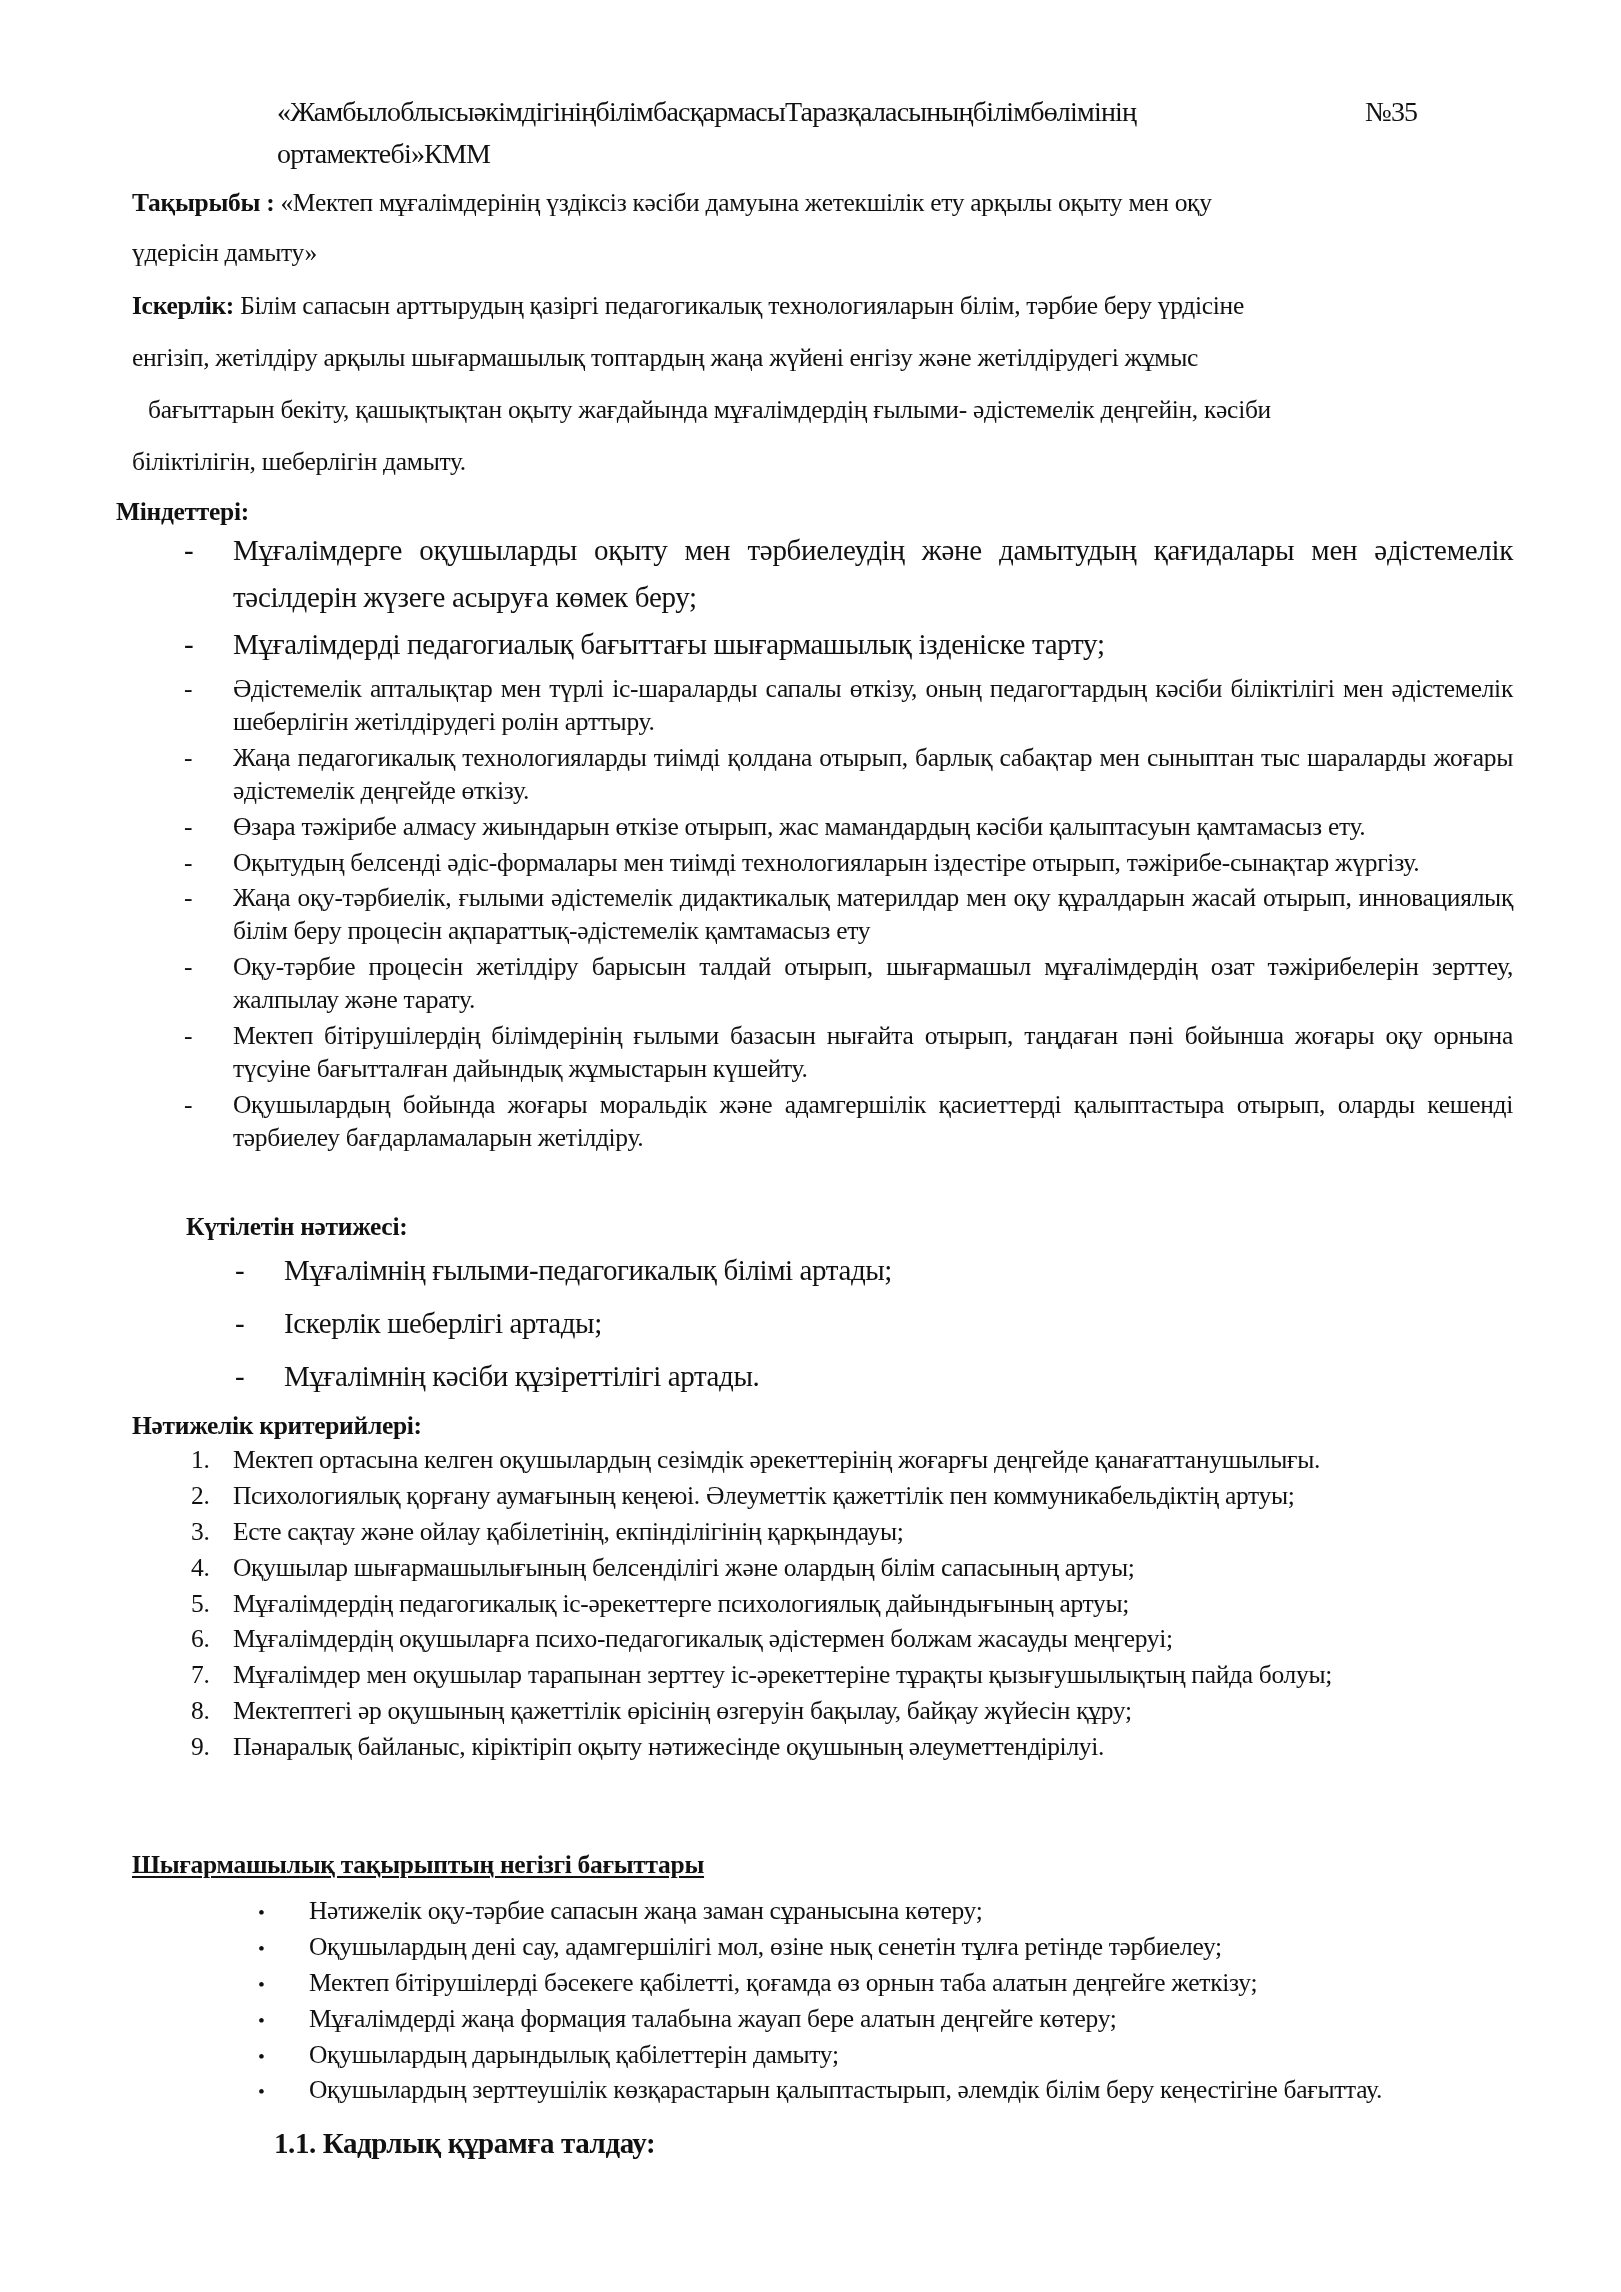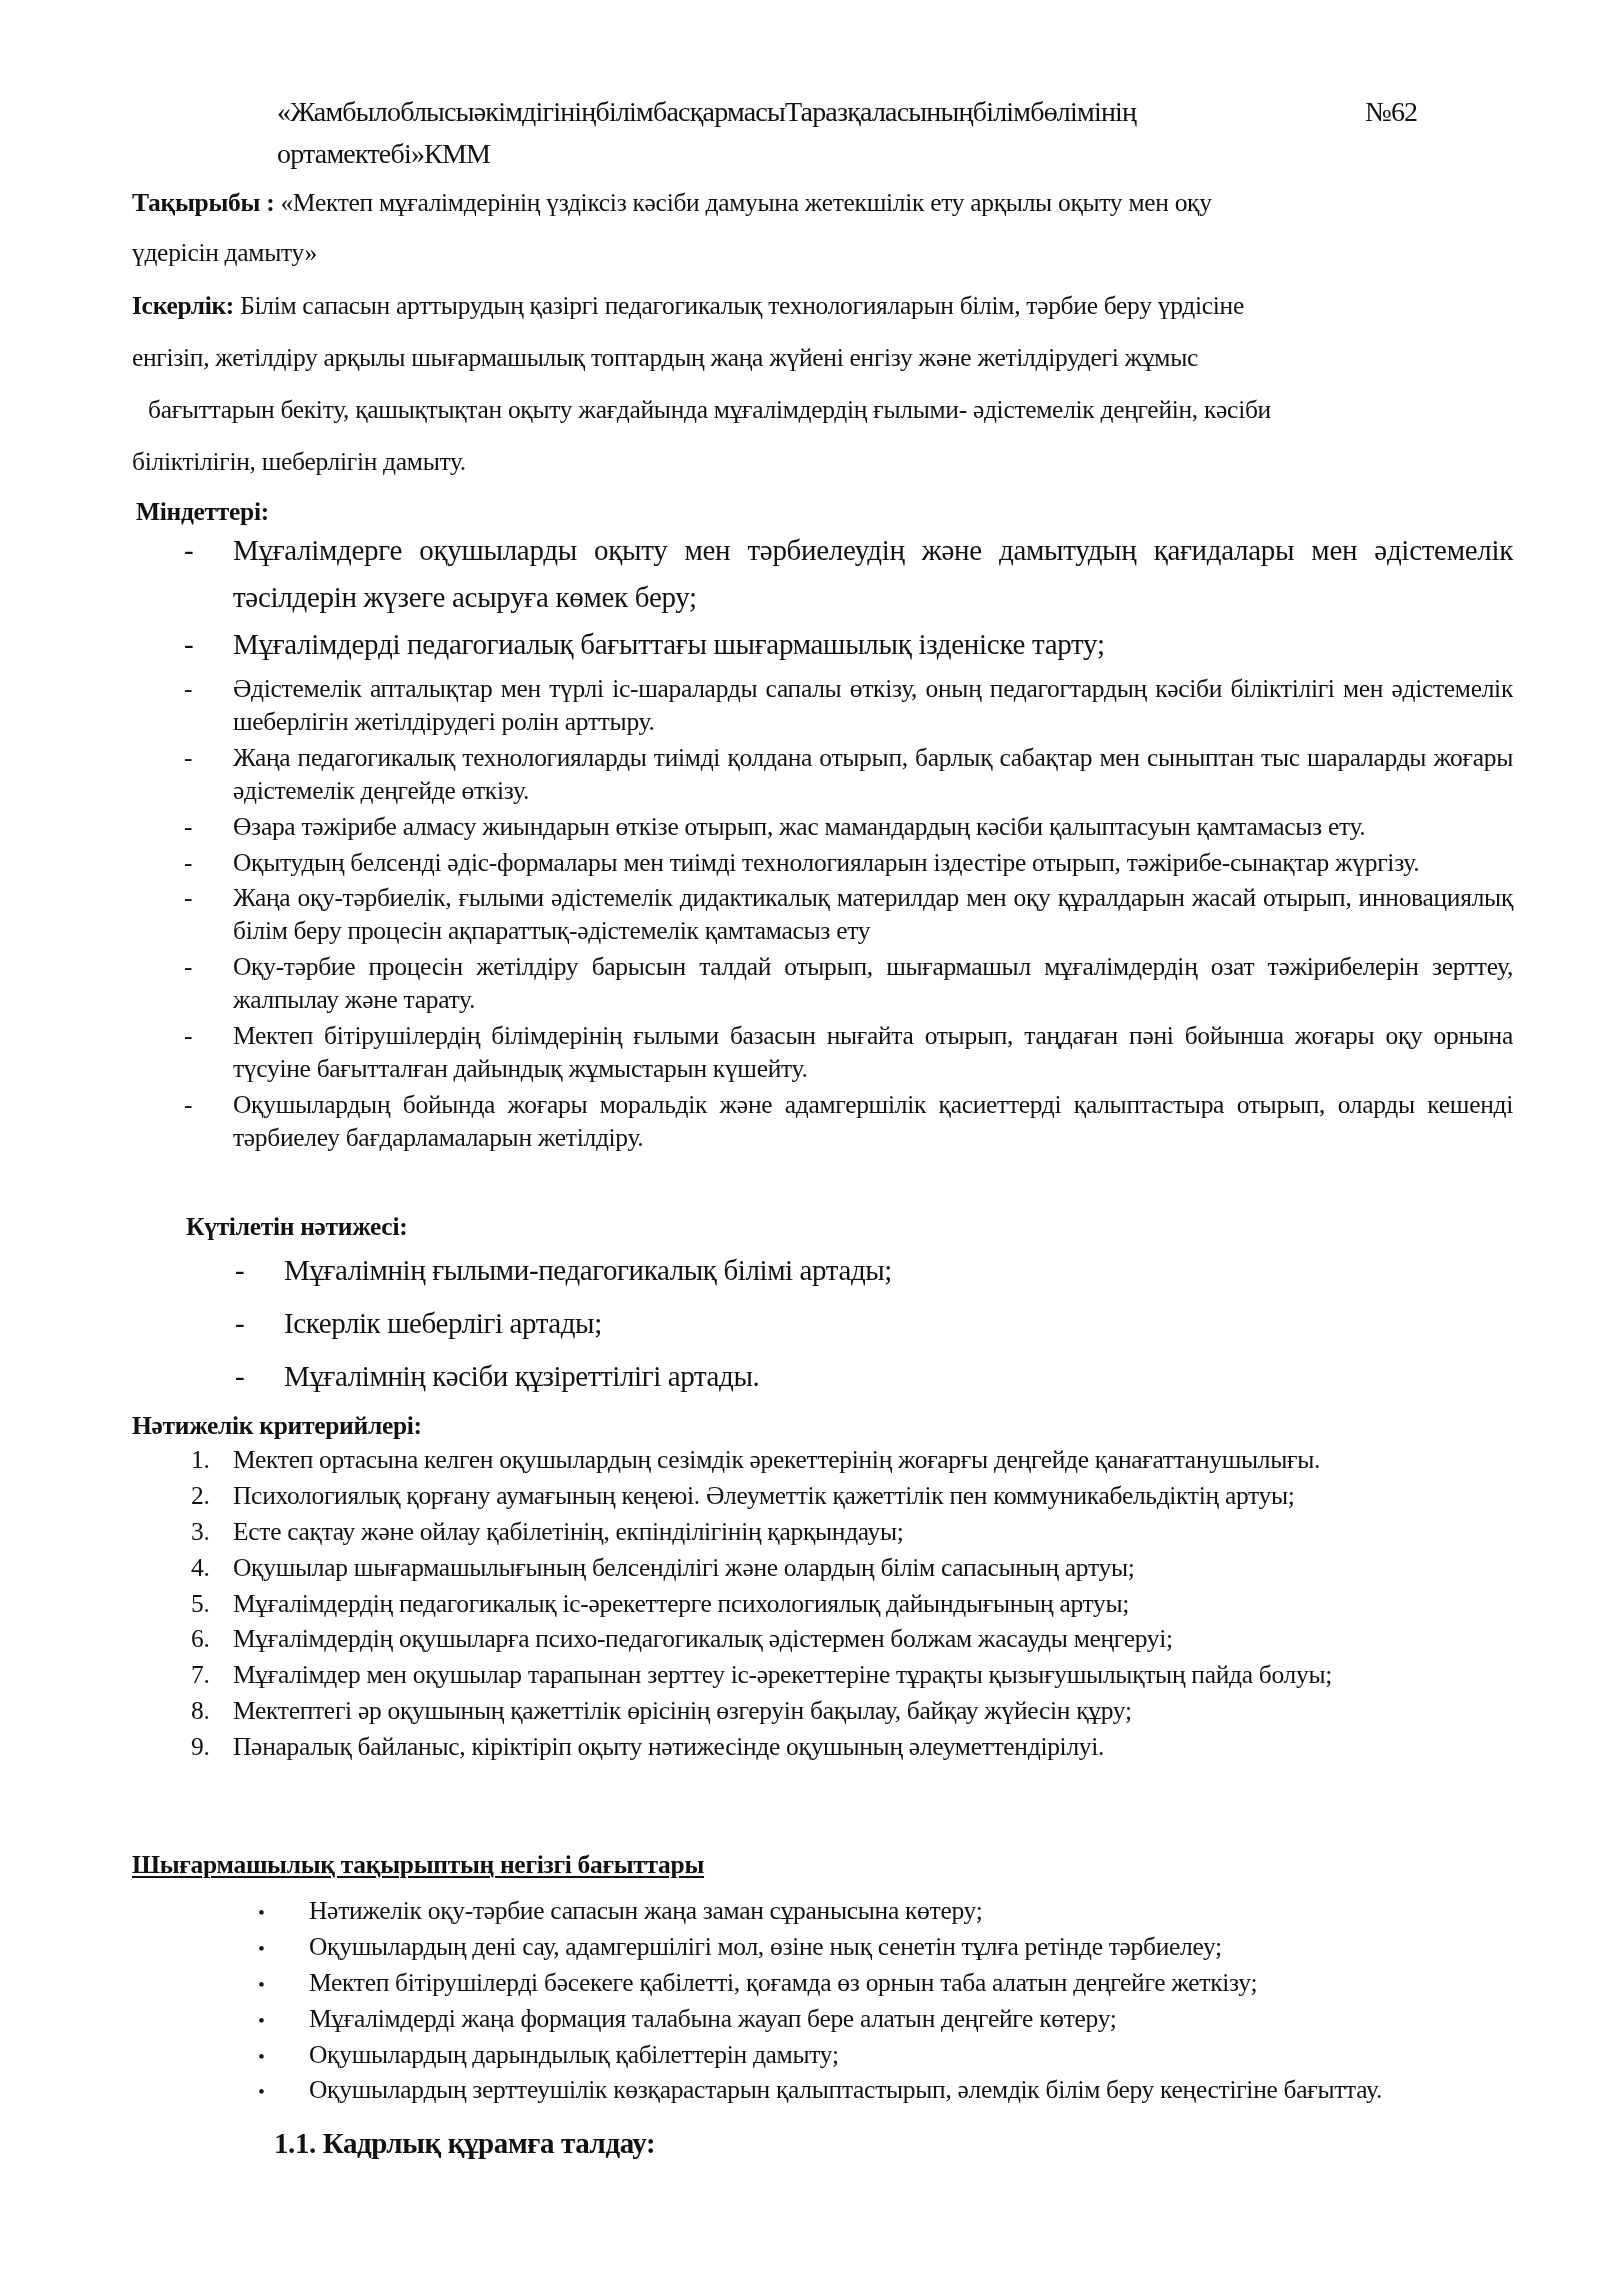--- a/index.html
+++ b/index.html
@@ -30,39 +30,39 @@
   .bullet-list .item .marker { left: -51px; font-size: 19.6px; top: 2px; }
   .section-title { font-size: 29px; font-weight: bold; letter-spacing: -0.4px; }
 </style>
 </head>
 <body>
 
 <div class="page">
 
   <div class="abs header-line" style="left:277px; top:96px;">
     <span>«ЖамбылоблысыәкімдігініңбілімбасқармасыТаразқаласыныңбілімбөлімінің</span>
-    <span class="num">№62</span>
+    <span class="num">№35</span>
   </div>
   <div class="abs header-line" style="left:277px; top:138px;">ортамектебі»КММ</div>
 
   <div class="abs para" style="left:132px; top:178px;">
     <b>Тақырыбы :</b>
     <span>«Мектеп мұғалімдерінің үздіксіз кәсіби дамуына жетекшілік ету арқылы оқыту мен оқу</span>
   </div>
   <div class="abs para" style="left:132px; top:228px;text-align:right;">үдерісін дамыту»</div>
 
   <div class="abs para" style="left:132px; top:281px;">
     <b>Іскерлік:</b>
     <span>Білім сапасын арттырудың қазіргі педагогикалық технологияларын білім, тәрбие беру үрдісіне</span>
   </div>
   <div class="abs para" style="left:132px; top:333px;">енгізіп, жетілдіру арқылы шығармашылық топтардың   жаңа жүйені енгізу және жетілдірудегі жұмыс</div>
   <div class="abs para" style="left:132px; top:385px;margin-left:16px;">бағыттарын бекіту, қашықтықтан оқыту жағдайында мұғалімдердің  ғылыми- әдістемелік деңгейін, кәсіби</div>
   <div class="abs para" style="left:132px; top:437px;">біліктілігін, шеберлігін дамыту.</div>
 
-  <div class="abs heading" style="left:136px; top:497px;">Міндеттері:</div>
+  <div class="abs heading" style="left:116px; top:497px;">Міндеттері:</div>
   <ul class="dash-list" style="left:233px; top:527px; width:1280px;">
     <li class="item big"><span class="marker">-</span><span>Мұғалімдерге оқушыларды оқыту мен тәрбиелеудің және дамытудың қағидалары мен әдістемелік тәсілдерін жүзеге асыруға көмек беру;</span></li>
     <li class="item big" style="margin-bottom:3.9px;"><span class="marker">-</span><span>Мұғалімдерді педагогиалық бағыттағы шығармашылық ізденіске тарту;</span></li>
     <li class="item"><span class="marker">-</span><span>Әдістемелік апталықтар мен түрлі іс-шараларды сапалы өткізу, оның педагогтардың кәсіби біліктілігі мен әдістемелік шеберлігін жетілдірудегі ролін арттыру.</span></li>
     <li class="item"><span class="marker">-</span><span>Жаңа педагогикалық технологияларды тиімді қолдана отырып, барлық сабақтар мен сыныптан тыс шараларды жоғары әдістемелік деңгейде өткізу.</span></li>
     <li class="item"><span class="marker">-</span><span>Өзара тәжірибе алмасу жиындарын өткізе отырып, жас мамандардың кәсіби қалыптасуын қамтамасыз ету.</span></li>
     <li class="item"><span class="marker">-</span><span>Оқытудың белсенді әдіс-формалары мен тиімді технологияларын іздестіре отырып, тәжірибе-сынақтар жүргізу.</span></li>
     <li class="item"><span class="marker">-</span><span>Жаңа оқу-тәрбиелік, ғылыми әдістемелік дидактикалық материлдар мен оқу құралдарын жасай отырып, инновациялық білім беру процесін ақпараттық-әдістемелік қамтамасыз ету</span></li>
     <li class="item"><span class="marker">-</span><span>Оқу-тәрбие процесін жетілдіру барысын талдай отырып, шығармашыл мұғалімдердің озат тәжірибелерін зерттеу, жалпылау және тарату.</span></li>
     <li class="item"><span class="marker">-</span><span>Мектеп бітірушілердің білімдерінің ғылыми базасын нығайта отырып, таңдаған пәні бойынша жоғары оқу орнына түсуіне бағытталған дайындық жұмыстарын күшейту.</span></li>

